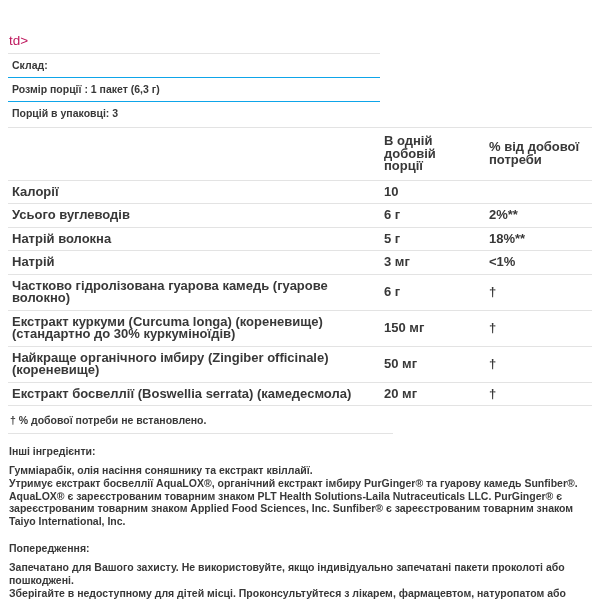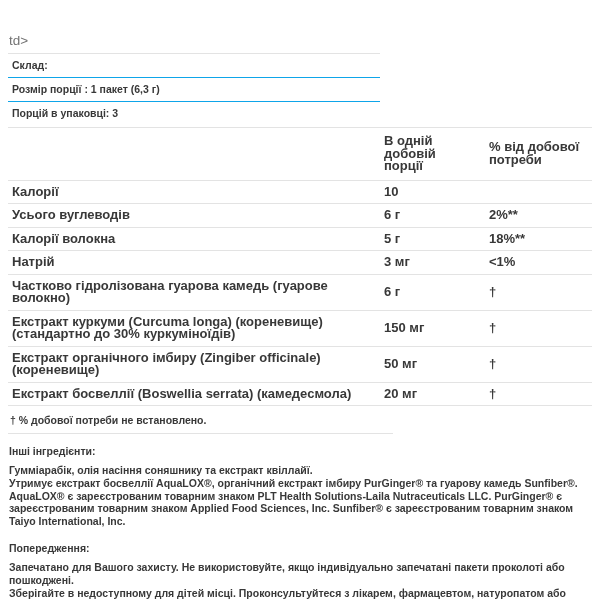--- a/index.html
+++ b/index.html
@@ -17,21 +17,21 @@
     font-size: 10.5px;
     -webkit-text-size-adjust: none;
   }
   .page {
     padding: 33px 8px 0 8px;
     box-sizing: border-box;
   }
   .stray {
     font-weight: 400;
     font-size: 13.5px;
-    color: #737373;
+    color: #be185d;
     width: 372px;
     border-bottom: 1px solid #e3e3e3;
     padding: 0 0 5px 1px;
     box-sizing: border-box;
   }
   .info-row {
     width: 372px;
     border-bottom: 1px solid #0ea5e9;
     padding: 6px 0 6px 4px;
     box-sizing: border-box;
@@ -121,41 +121,41 @@
         <td>Калорії</td>
         <td class="c-amount">10</td>
         <td class="c-dv"></td>
       </tr>
       <tr>
         <td>Усього вуглеводів</td>
         <td class="c-amount">6 г</td>
         <td class="c-dv">2%**</td>
       </tr>
       <tr>
-        <td>Калорії волокна</td>
+        <td>Натрій волокна</td>
         <td class="c-amount">5 г</td>
         <td class="c-dv">18%**</td>
       </tr>
       <tr>
         <td>Натрій</td>
         <td class="c-amount">3 мг</td>
         <td class="c-dv">&lt;1%</td>
       </tr>
       <tr>
         <td>Частково гідролізована гуарова камедь (гуарове волокно)</td>
         <td class="c-amount">6 г</td>
         <td class="c-dv">†</td>
       </tr>
       <tr>
         <td>Екстракт куркуми (Curcuma longa) (кореневище) (стандартно до 30% куркуміноїдів)</td>
         <td class="c-amount">150 мг</td>
         <td class="c-dv">†</td>
       </tr>
       <tr>
-        <td>Екстракт органічного імбиру (Zingiber officinale) (кореневище)</td>
+        <td>Найкраще органічного імбиру (Zingiber officinale) (кореневище)</td>
         <td class="c-amount">50 мг</td>
         <td class="c-dv">†</td>
       </tr>
       <tr>
         <td>Екстракт босвеллії (Boswellia serrata) (камедесмола)</td>
         <td class="c-amount">20 мг</td>
         <td class="c-dv">†</td>
       </tr>
     </tbody>
   </table>

